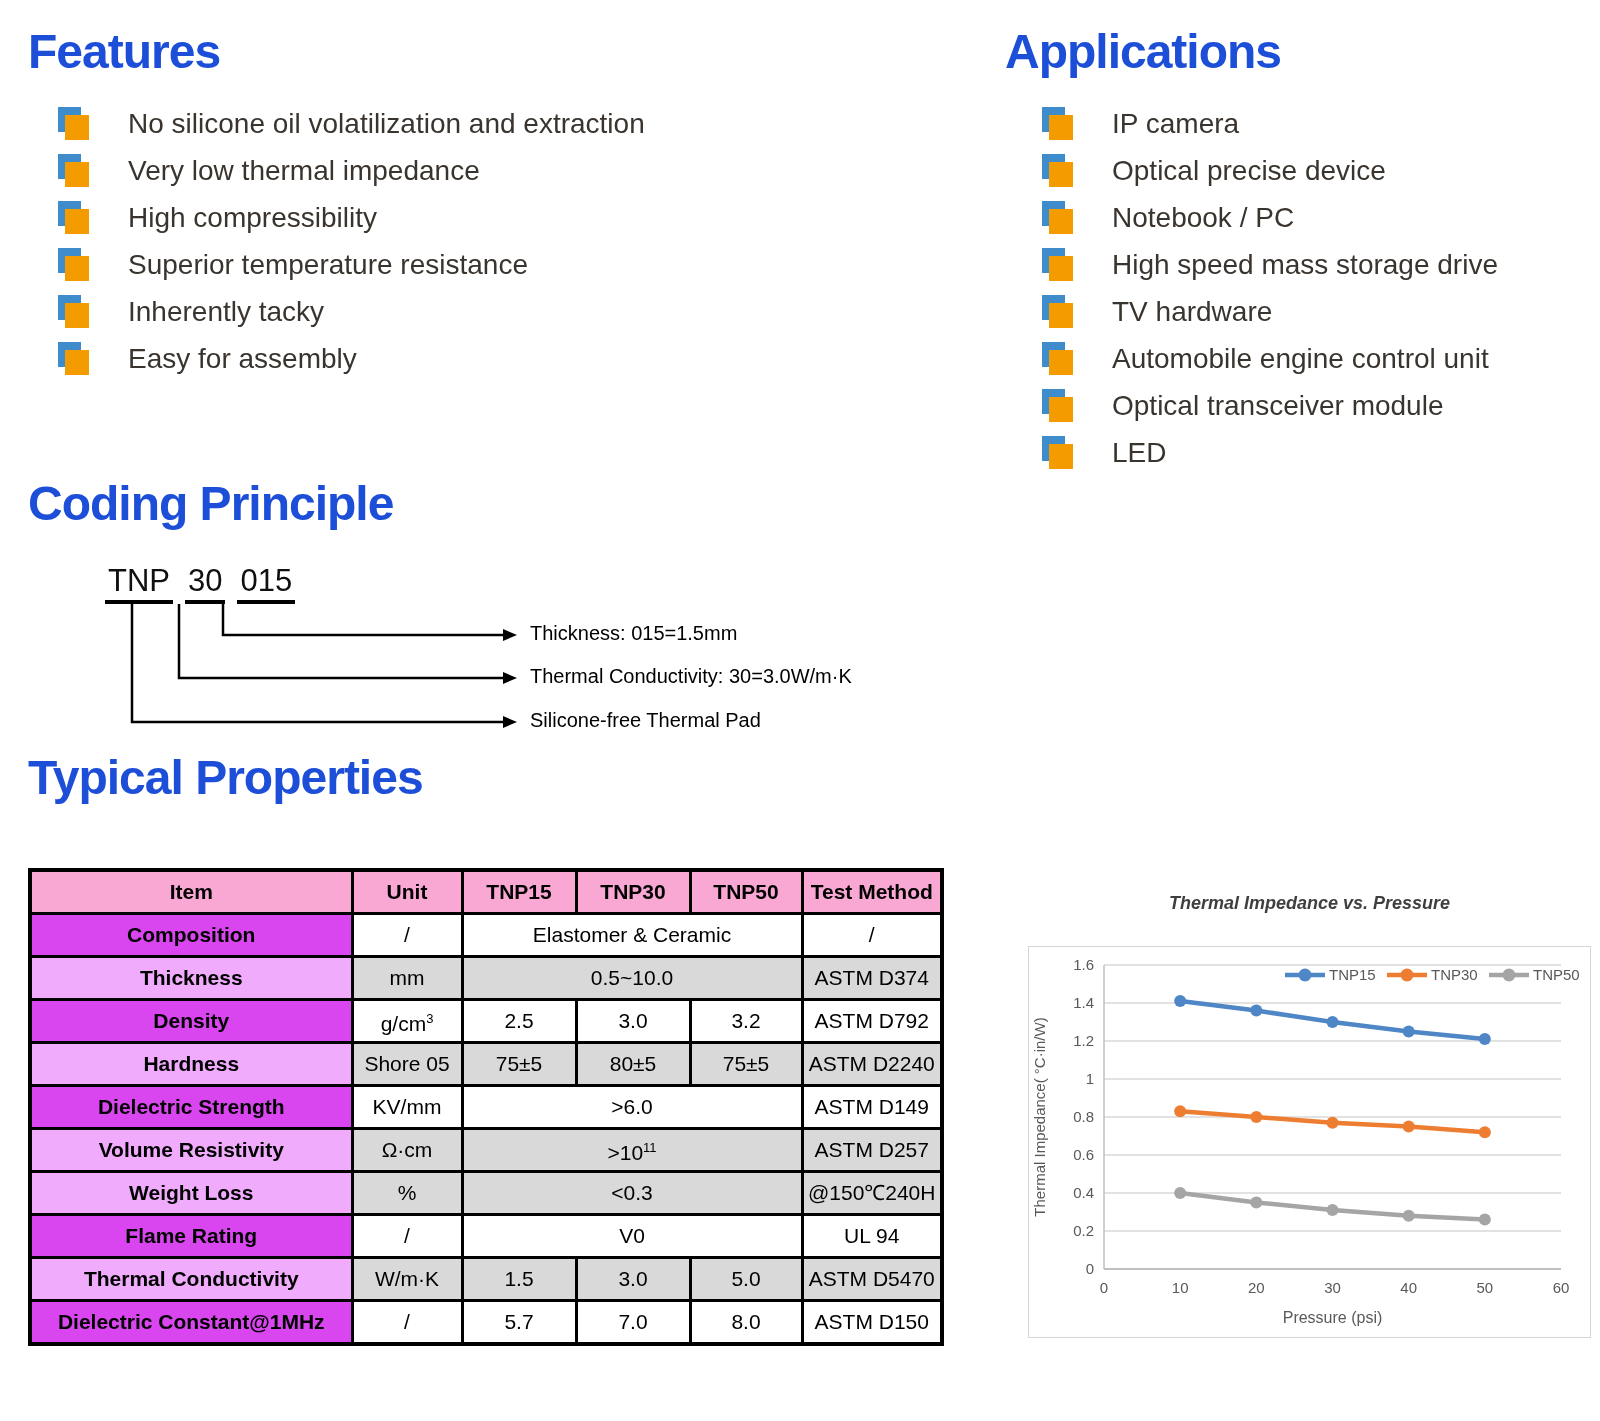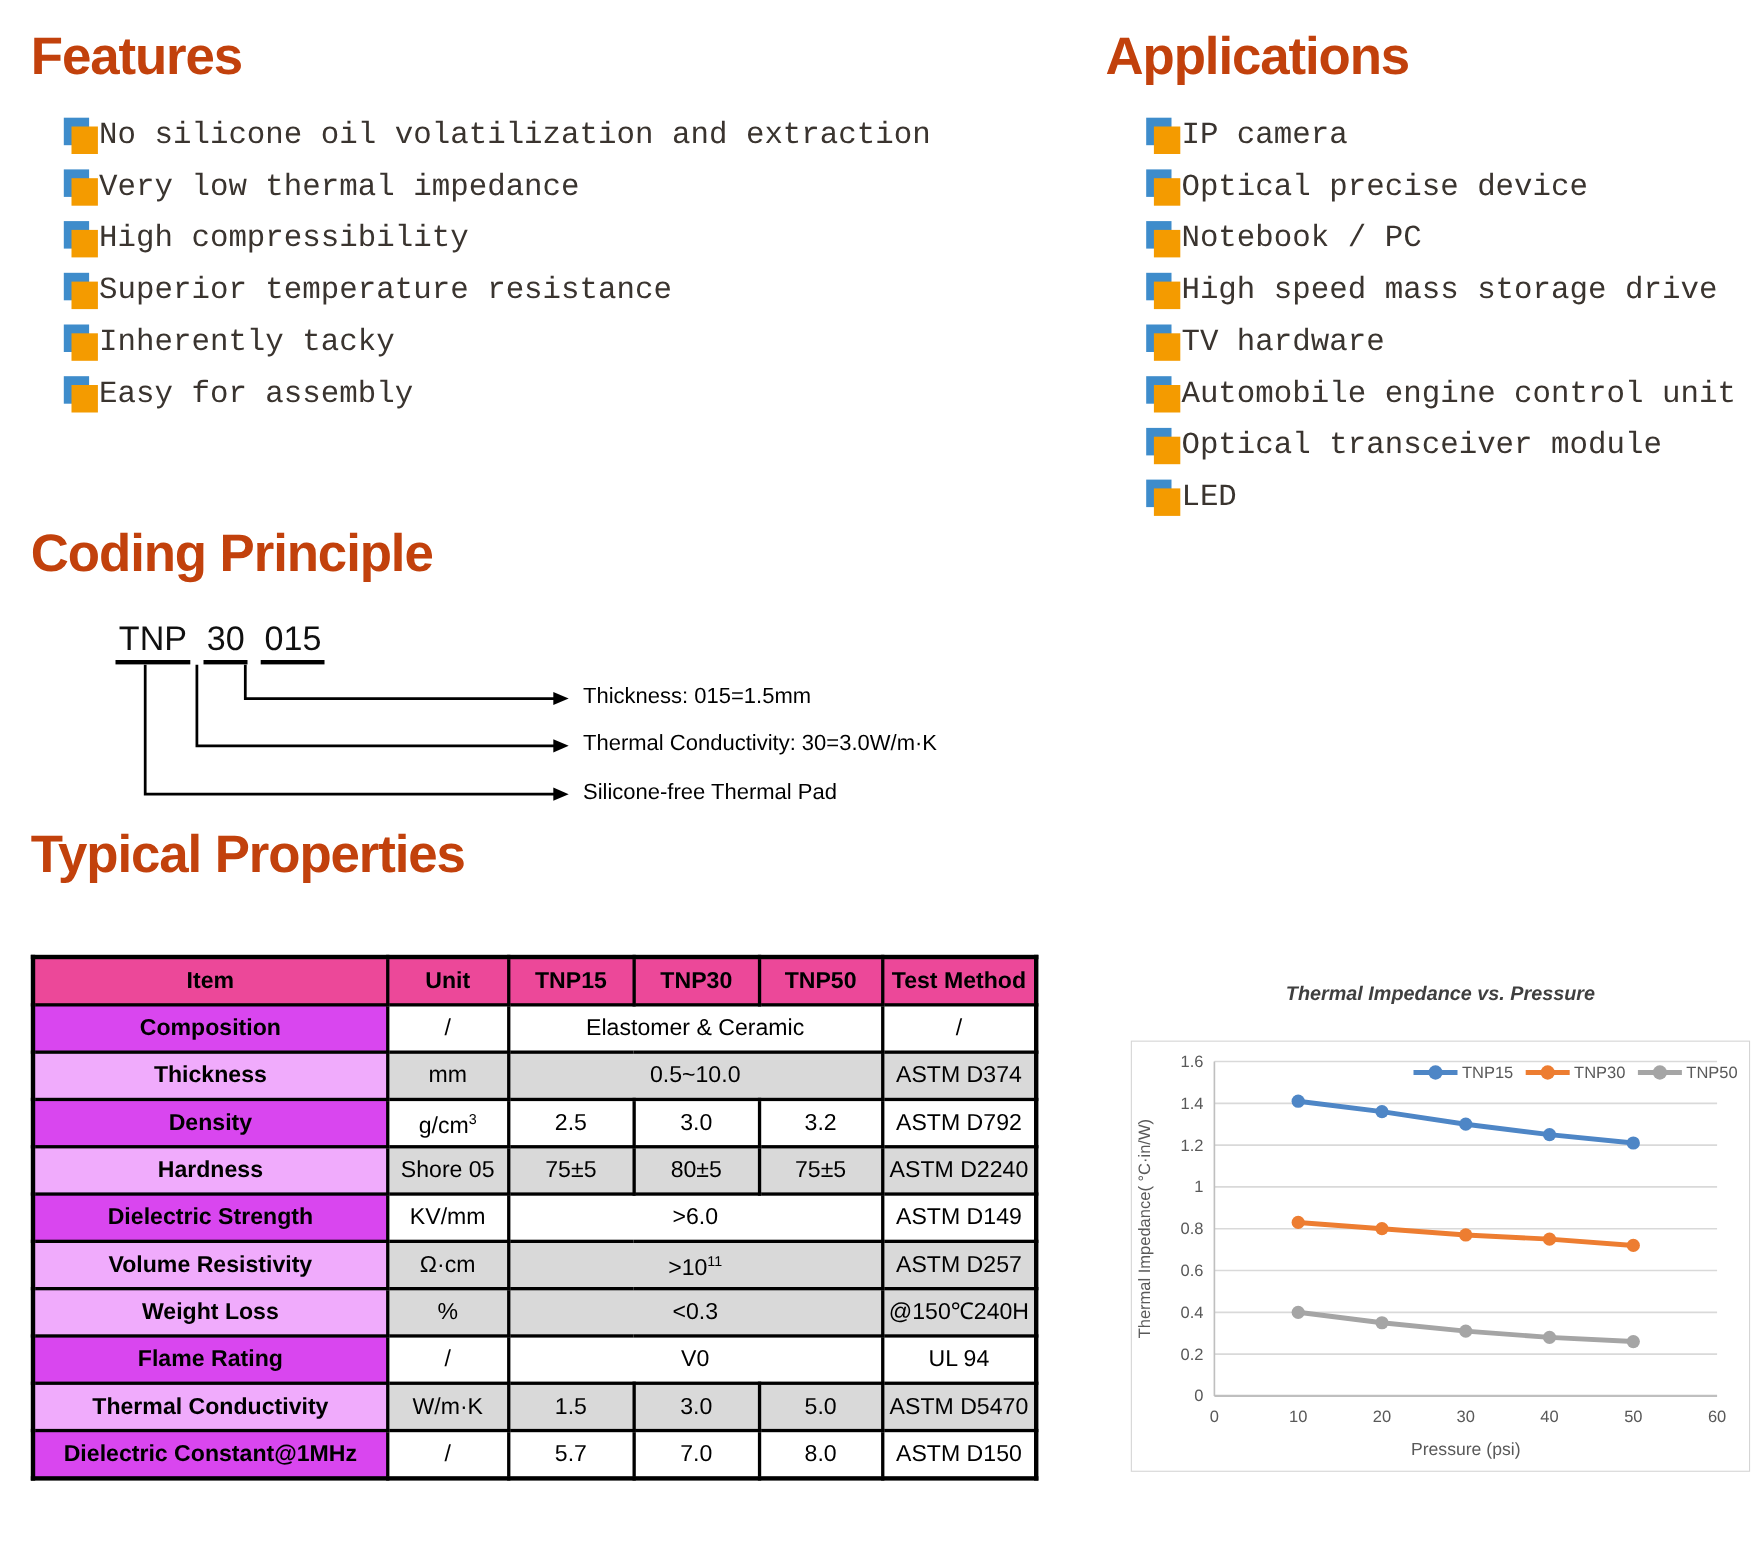--- a/index.html
+++ b/index.html
@@ -1,49 +1,49 @@
 <!DOCTYPE html>
 <html><head>
 <meta charset="utf-8">
 <style>
   html,body { margin:0; padding:0; background:#ffffff; }
   .page { position:relative; width:1600px; height:1421px; background:#ffffff;
           font-family:"Liberation Sans", sans-serif; overflow:hidden; }
 
   
   .section-heading { position:absolute; margin:0; font-size:48px; font-weight:bold;
-                     color:#c2410c; letter-spacing:-1px; font-family:"Liberation Sans", sans-serif; }
+                     color:#1d4ed8; letter-spacing:-1px; font-family:"Liberation Sans", sans-serif; }
 
   
   .bullet-list { position:absolute; list-style:none; margin:0; padding:0; }
   .bullet-item { display:flex; align-items:center; height:47px; }
   .bullet { position:relative; width:32px; height:34px; flex:0 0 32px; }
   .bullet-blue { position:absolute; left:0; top:0; width:23px; height:25px; }
   .bullet-orange { position:absolute; left:7px; top:8px; width:24px; height:25px; }
-  .bullet-label { font-family:Liberation Mono, monospace;
+  .bullet-label { margin-left:38px; font-family:Liberation Sans, sans-serif;
                   font-size:28px; color:#3a342f; white-space:nowrap; }
 
   
   .code-line { position:absolute; left:105px; top:563px; font-size:31px; font-weight:normal;
                color:#101010; }
   .code-part { display:inline-block; border-bottom:4px solid #000; padding:0 3px 1px 3px;
                margin-right:12px; }
   .coding-svg { position:absolute; left:105px; top:604px; }
   .coding-label { position:absolute; left:530px; font-size:20px; color:#000;
                   font-family:"Liberation Sans", sans-serif; white-space:nowrap; }
 
   
   .props-table { position:absolute; left:28px; top:868px; border-collapse:collapse;
                  border:4px solid #000; table-layout:fixed; }
   .props-table td, .props-table th { border:3px solid #000; text-align:center;
                  vertical-align:middle; padding:0 2px; font-size:21px; color:#000;
                  height:40px; line-height:26px; }
   .props-table th { font-weight:bold; }
   .cell-item { font-weight:bold; white-space:pre-line; }
-  .hdr { background:#ec4899; }
+  .hdr { background:#f9a8d4; }
   .item-light { background:#d946ef; }
   .item-dark  { background:#f0abfc; }
   .data-light { background:#ffffff; }
   .data-dark  { background:#d9d9d9; }
   sup { font-size:13px; }
 
   
   .chart-title { position:absolute; left:1028px; top:893px; width:563px; text-align:center;
                  font-size:18px; font-style:italic; color:#3f3f3f; font-weight:bold; }
   .chart-box { position:absolute; left:1028px; top:946px; width:561px; height:390px;

